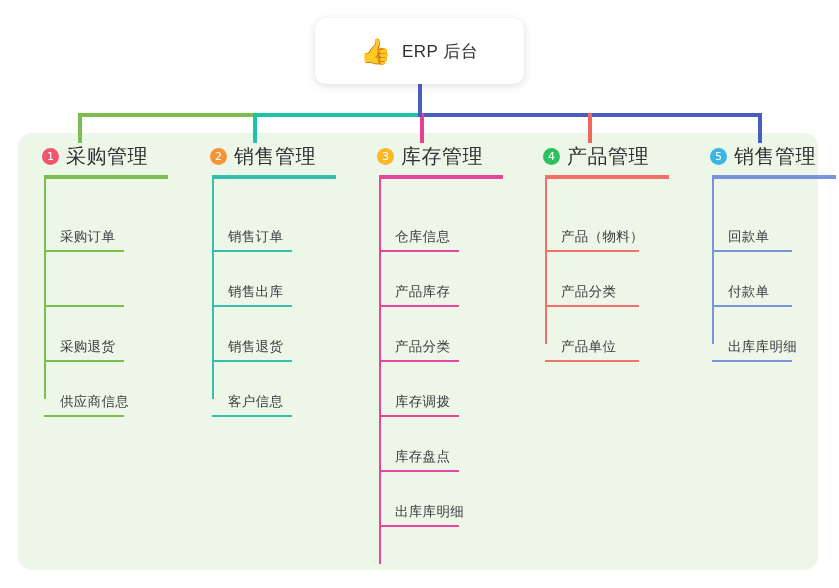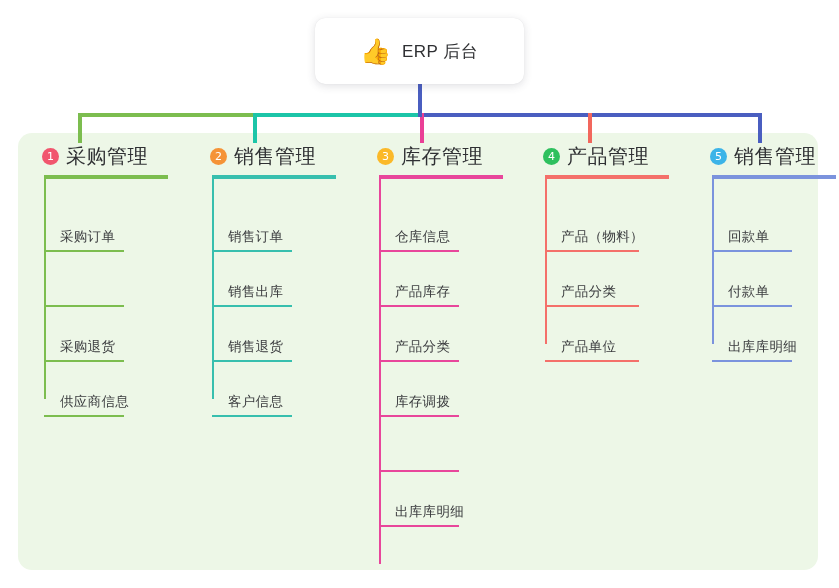--- a/index.html
+++ b/index.html
@@ -176,20 +176,21 @@
           </div>
           <div class="leaf">
             <div class="leaf-label">产品分类</div>
             <div class="leaf-rule" style="width: 80px; background: rgb(232, 70, 155);"></div>
           </div>
           <div class="leaf">
             <div class="leaf-label">库存调拨</div>
             <div class="leaf-rule" style="width: 80px; background: rgb(232, 70, 155);"></div>
           </div>
           <div class="leaf">
+            <div class="leaf-label">库存盘点</div>
             <div class="leaf-rule" style="width: 80px; background: rgb(232, 70, 155);"></div>
           </div>
           <div class="leaf">
             <div class="leaf-label">出库库明细</div>
             <div class="leaf-rule" style="width: 80px; background: rgb(232, 70, 155);"></div>
           </div>
         </div>
       </div>
       <div class="branch" style="left: 523px;">
         <div class="branch-head">

